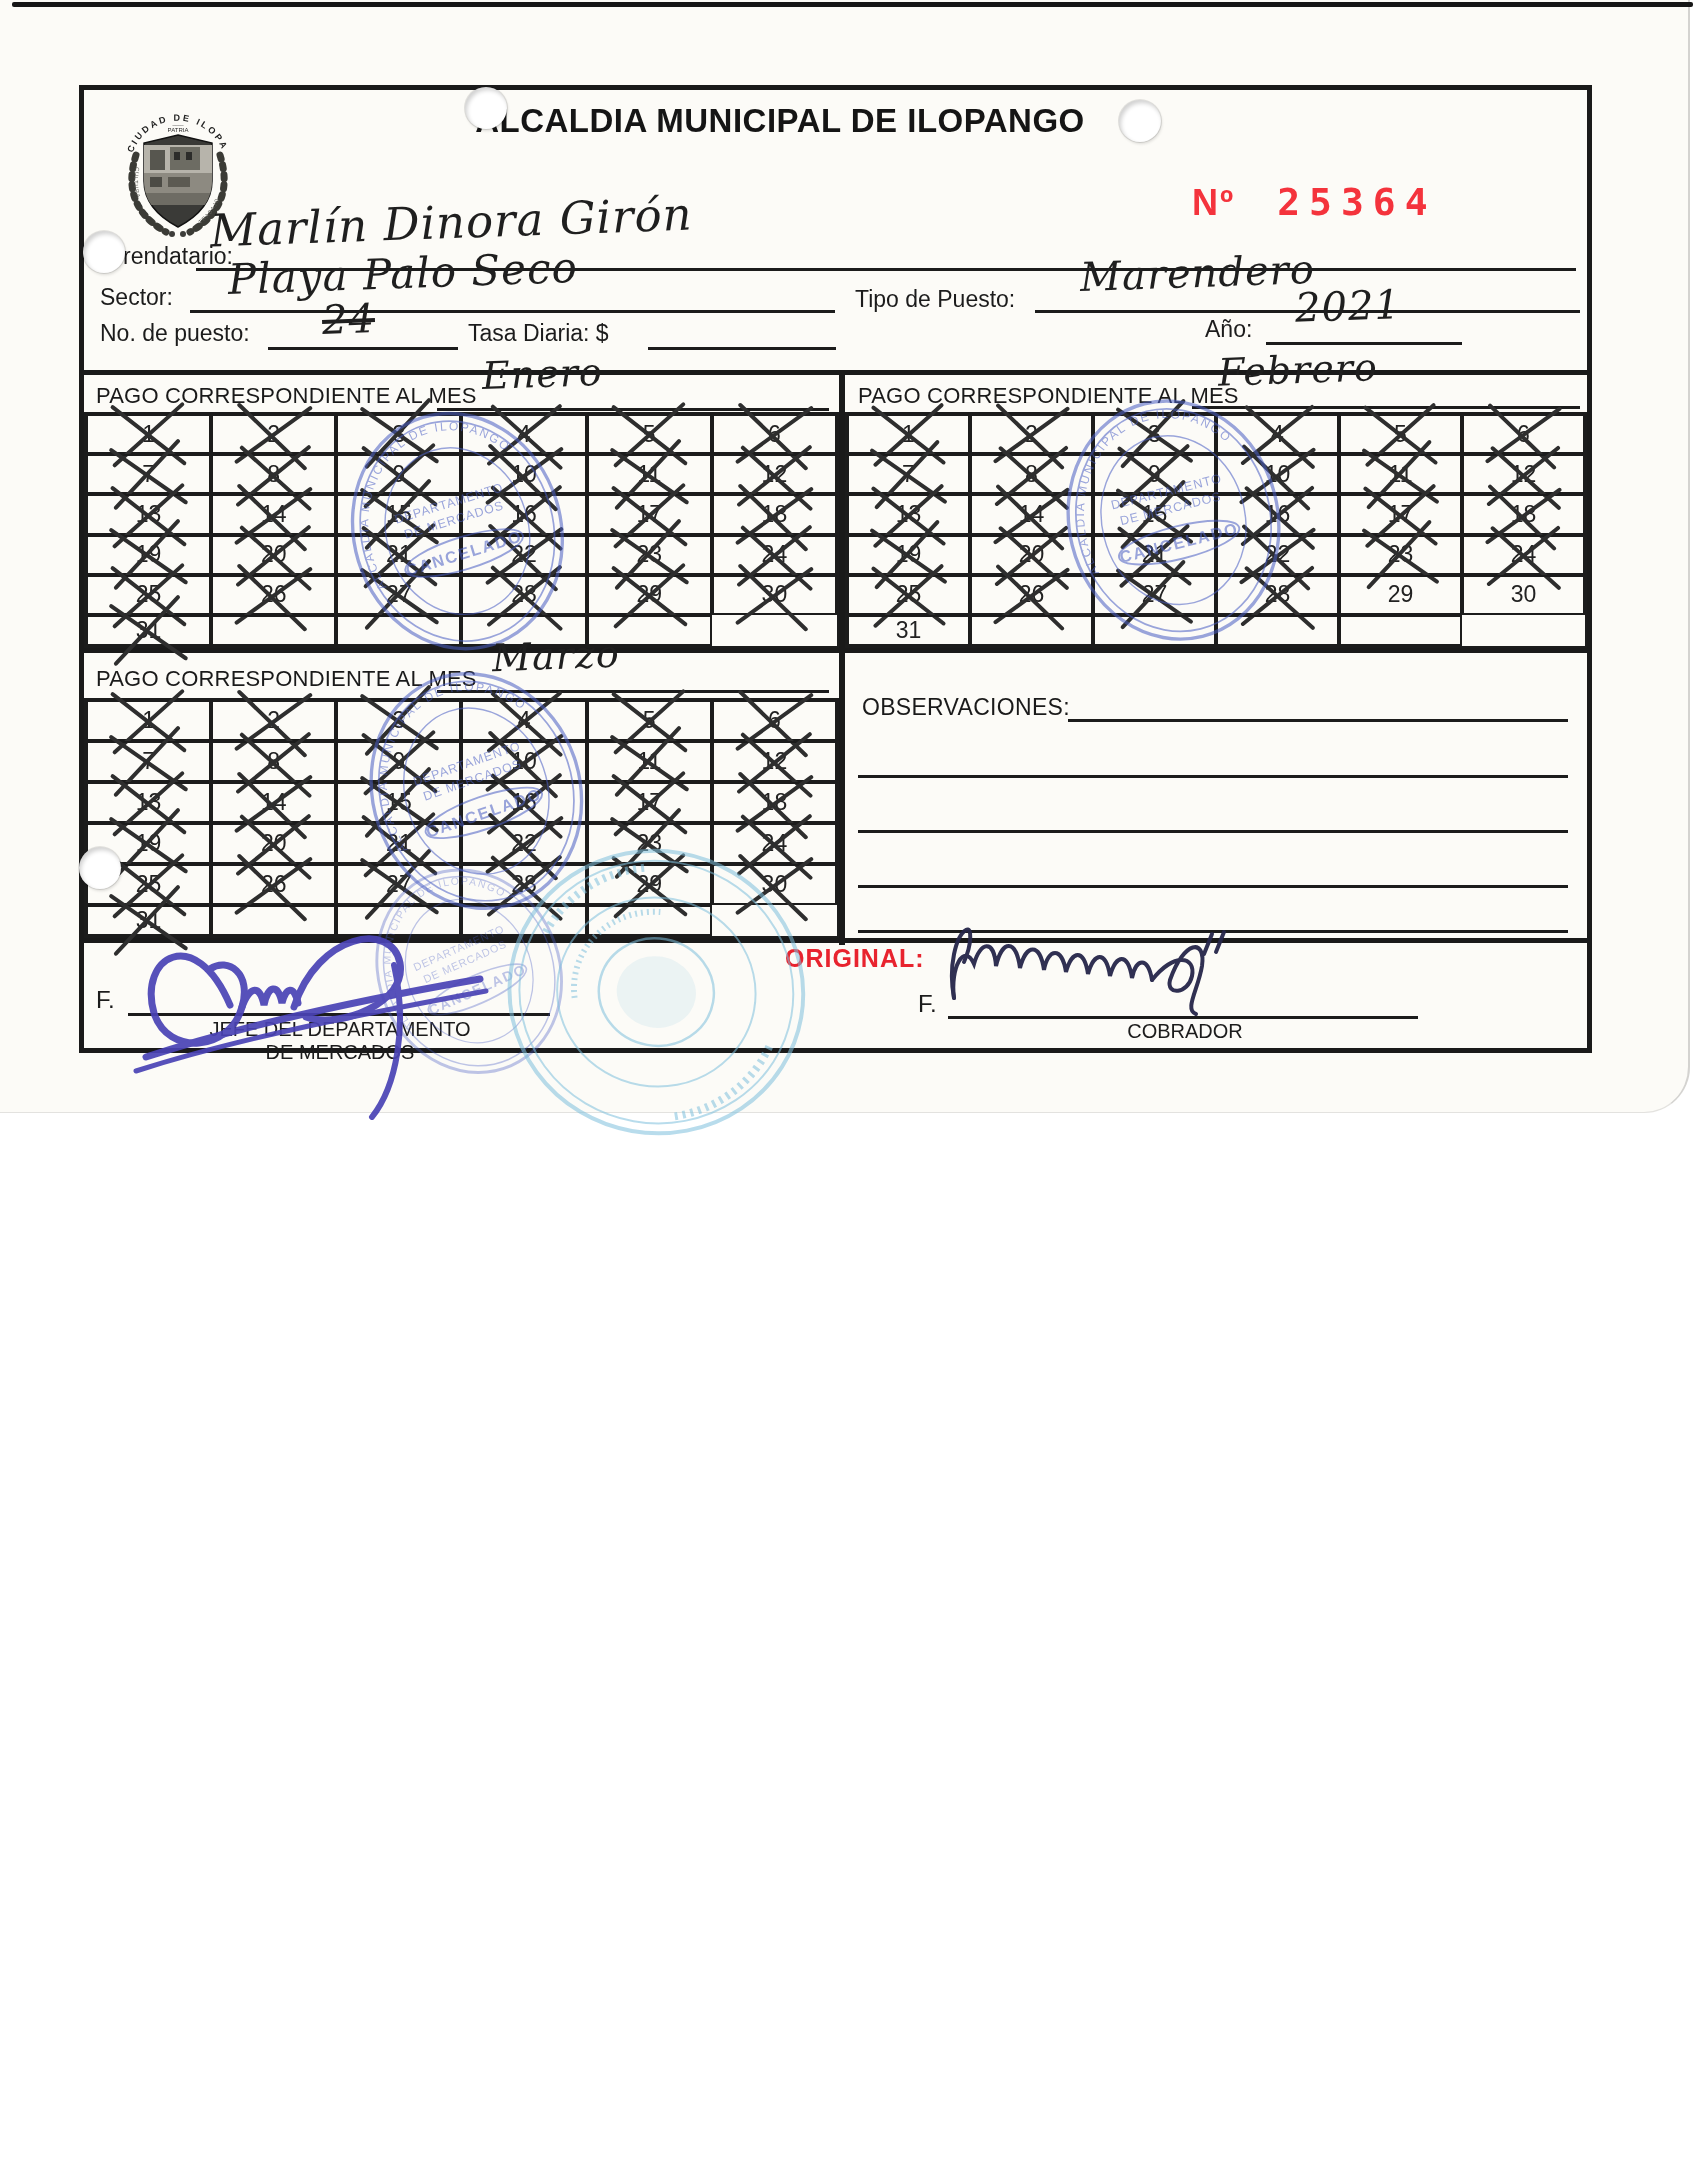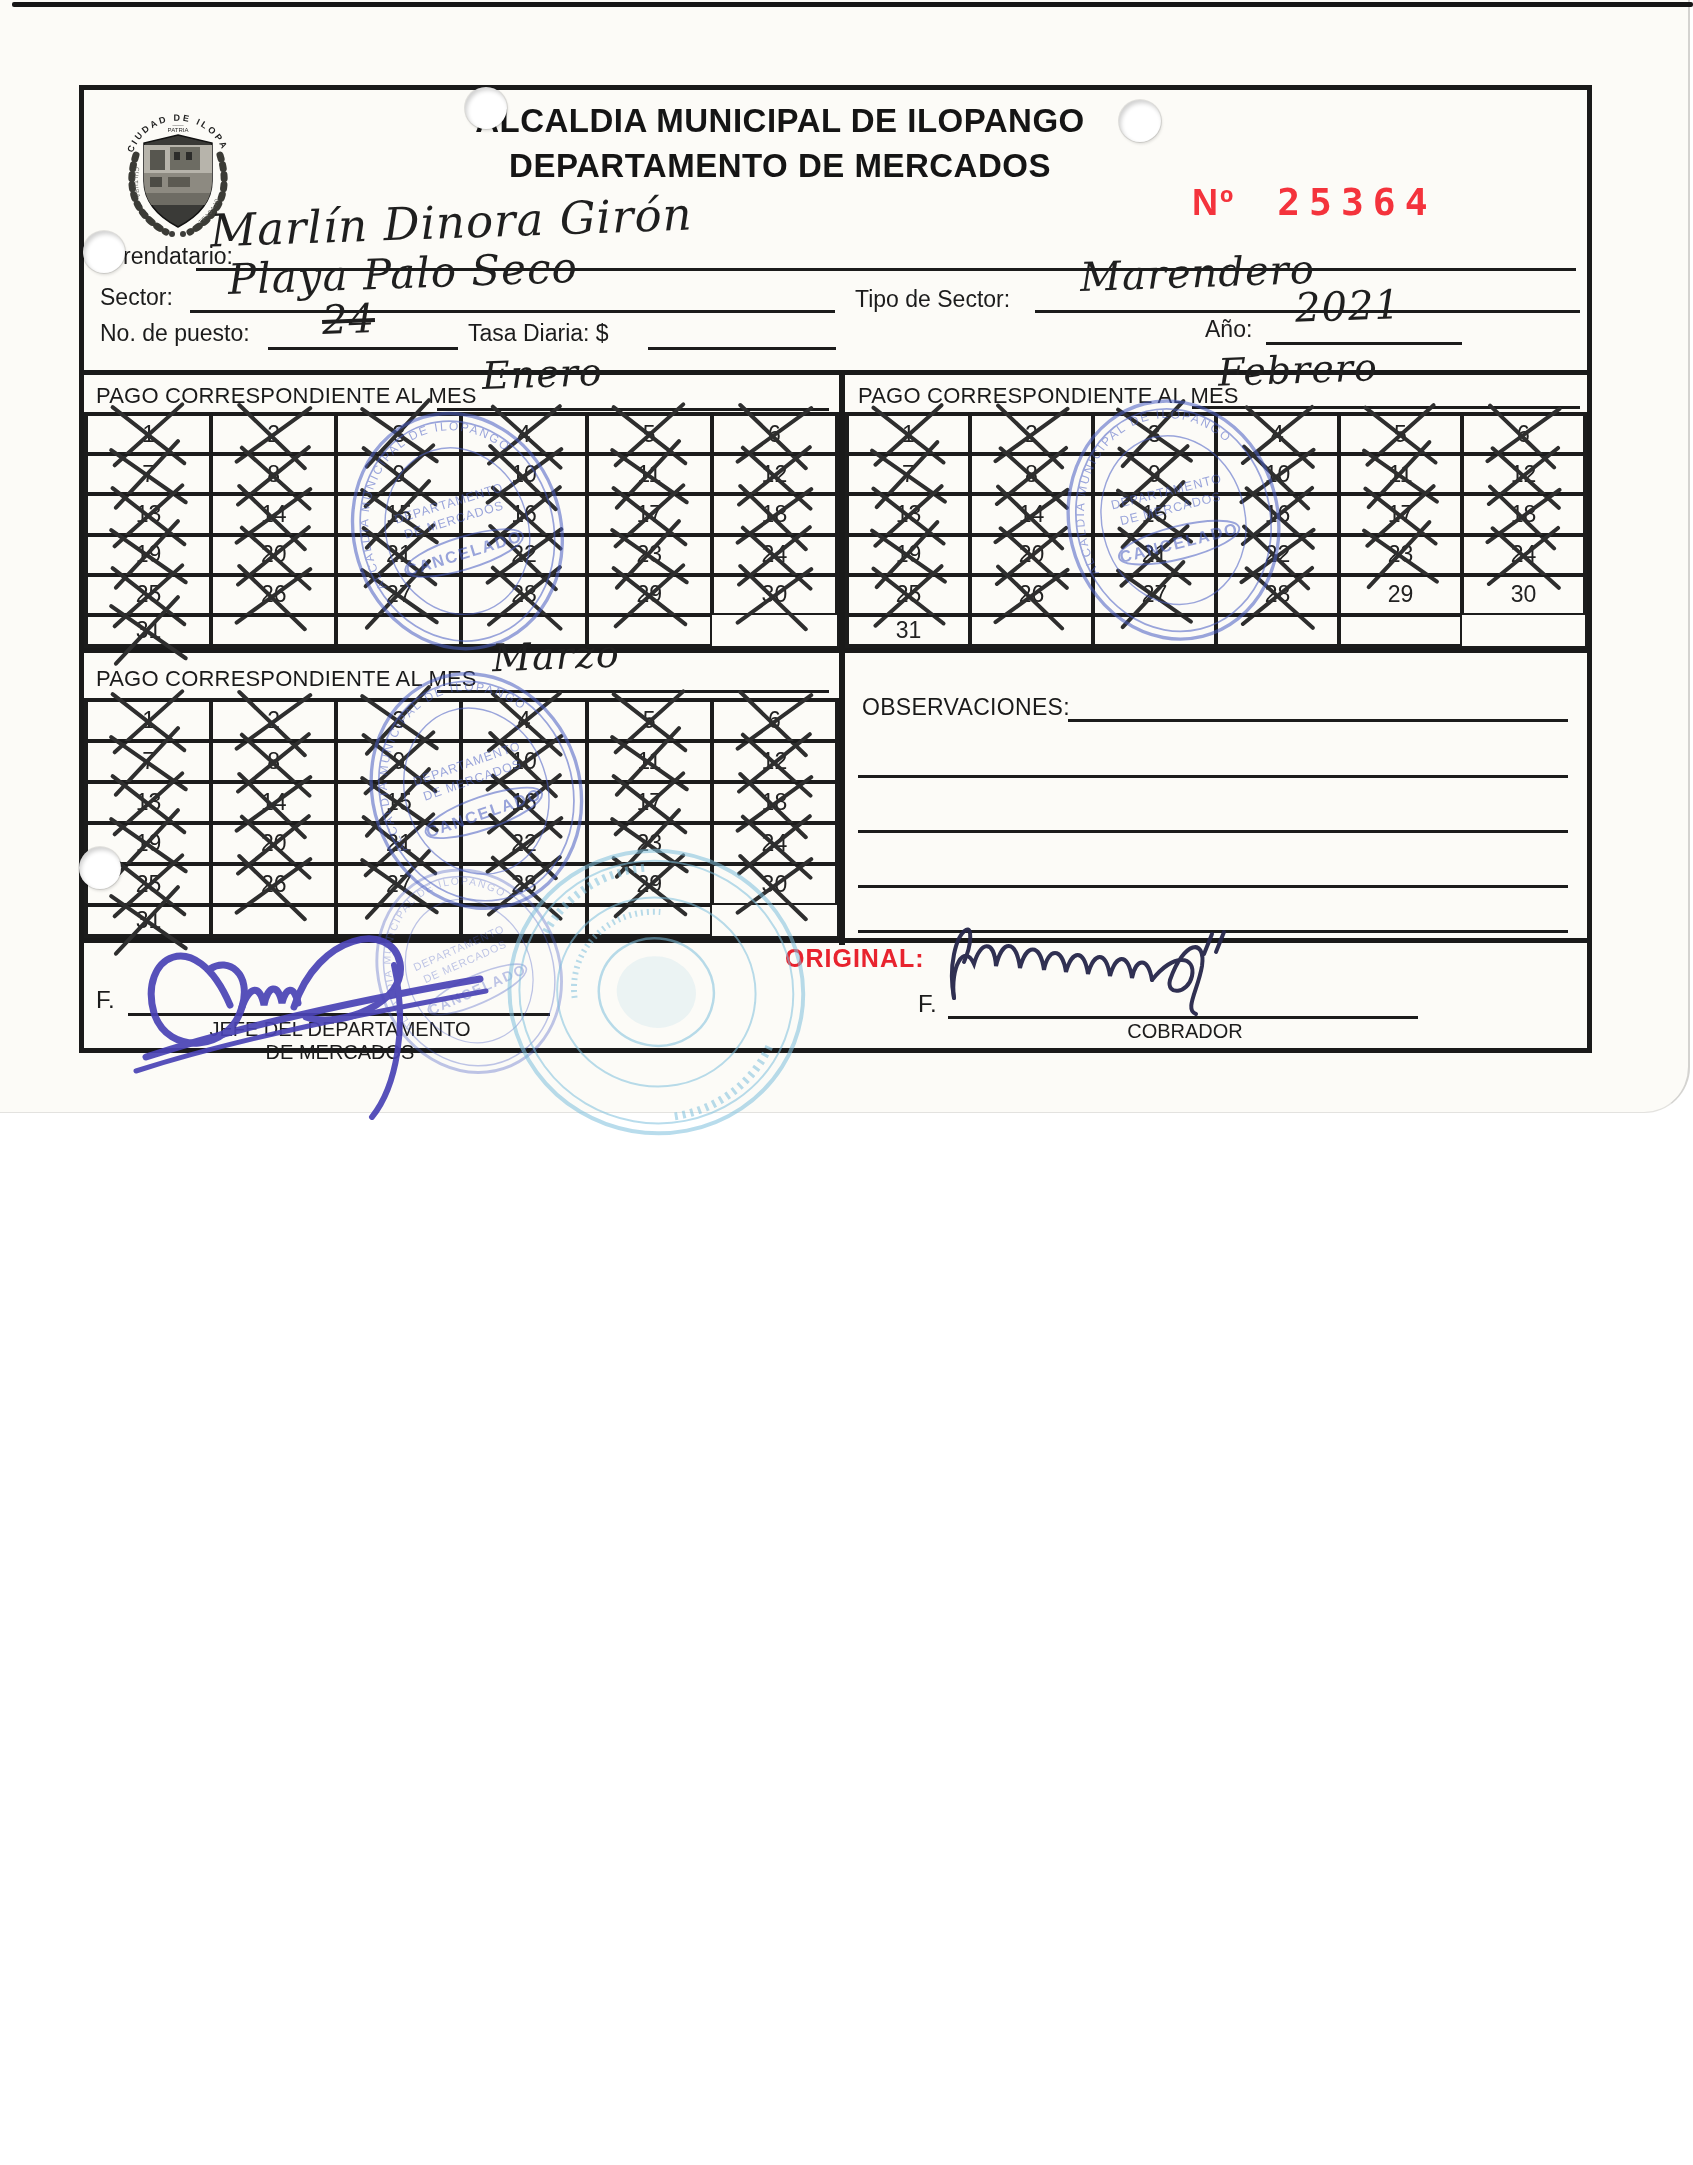--- a/index.html
+++ b/index.html
@@ -79,36 +79,35 @@
     <path d="M16 60 C 5 95 16 120 46 137" fill="none" stroke="#3b3b36" stroke-width="7" stroke-dasharray="4 6" stroke-linecap="round"></path>
     <path d="M100 60 C 111 95 100 120 70 137" fill="none" stroke="#3b3b36" stroke-width="7" stroke-dasharray="4 6" stroke-linecap="round"></path>
     <text font-size="5.5" letter-spacing="1" fill="#5a5a55"><textPath href="#sealL" startOffset="8">CULTURA</textPath></text>
     <text font-size="5.5" letter-spacing="1" fill="#5a5a55"><textPath href="#sealR" startOffset="8">TRABAJO</textPath></text>
     <circle cx="52" cy="139" r="3" fill="#3d3d3a"></circle>
       <circle cx="63" cy="139" r="3" fill="#3d3d3a"></circle>
   </svg>
 
   <div class="abs title" style="left:420px;top:98px;width:720px;">
     <div>ALCALDIA MUNICIPAL DE ILOPANGO</div>
-    <div>DEPARTAMENTO DE MERCADOS</div>
   </div>
 
   <div class="abs docnum" style="left:1192px;top:136px;">
     <span class="no">Nº</span><span class="val">25364</span>
   </div>
 
   <div class="abs lbl" style="left:100px;top:243px;">Arrendatario:</div>
   <div class="line" style="left:196px;top:268px;width:1380px;"></div>
   <div class="abs hand" style="left:210px;top:196px;font-size:45px;">Marlín Dinora Girón</div>
 
   <div class="abs lbl" style="left:100px;top:284px;">Sector:</div>
   <div class="line" style="left:190px;top:310px;width:645px;"></div>
   <div class="abs hand" style="left:228px;top:249px;font-size:42px;">Playa Palo Seco</div>
 
-  <div class="abs lbl" style="left:855px;top:286px;">Tipo de Sector:</div>
+  <div class="abs lbl" style="left:855px;top:286px;">Tipo de Puesto:</div>
   <div class="line" style="left:1035px;top:310px;width:545px;"></div>
   <div class="abs hand" style="left:1080px;top:250px;font-size:40px;">Marendero</div>
 
   <div class="abs lbl" style="left:100px;top:320px;text-align:right;">No. de puesto:</div>
   <div class="line" style="left:268px;top:347px;width:190px;"></div>
   <div class="abs hand" style="left:322px;top:296px;font-size:40px;text-decoration:line-through;">24</div>
 
   <div class="abs lbl" style="left:468px;top:320px;">Tasa Diaria: $</div>
   <div class="line" style="left:648px;top:347px;width:188px;"></div>
 

